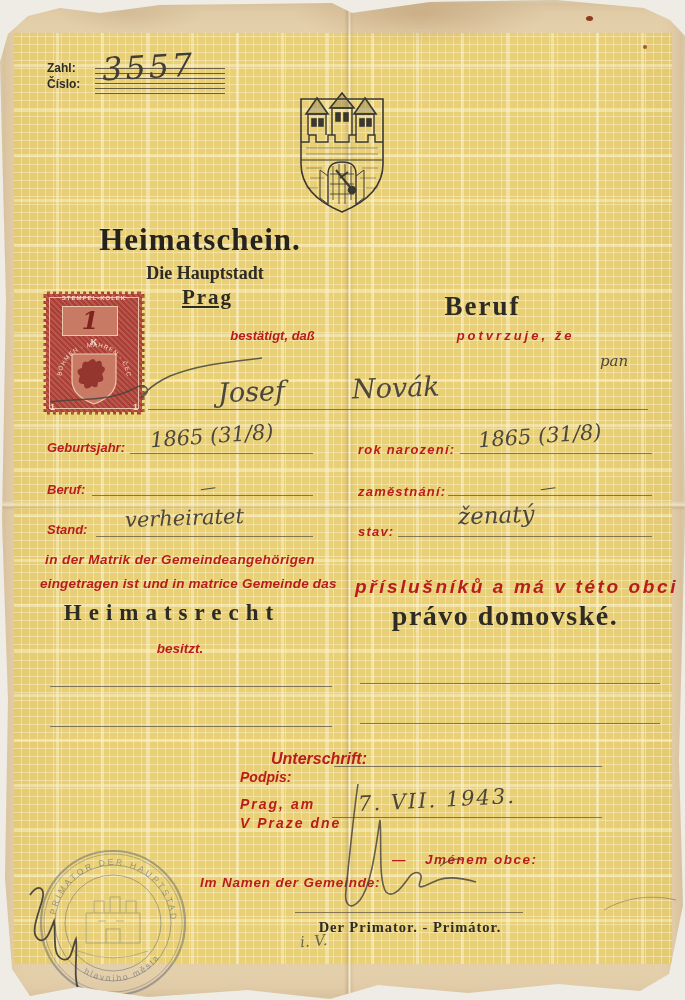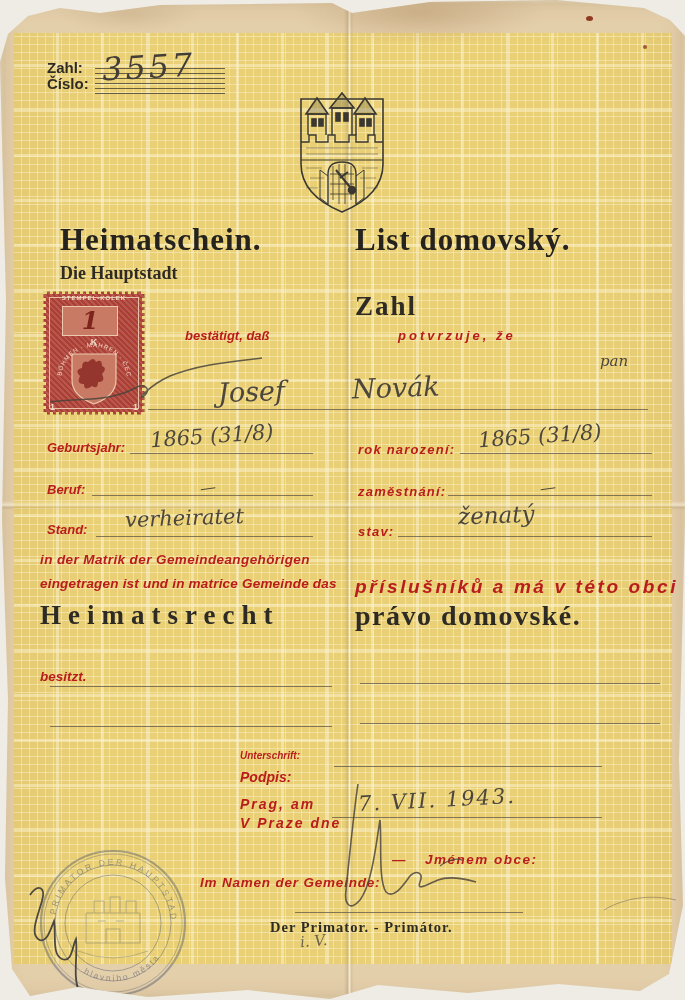--- a/index.html
+++ b/index.html
@@ -24,21 +24,21 @@
   .stain.tl{left:60px;top:-6px;width:140px;height:40px;background:radial-gradient(ellipse, rgba(180,150,110,.30), rgba(180,150,110,0) 70%);filter:blur(2px);}
   .speck{position:absolute;border-radius:50%;background:#8d3a20;}
   .sp1{left:586px;top:16px;width:7px;height:5px;}
   .sp2{left:643px;top:45px;width:4px;height:4px;opacity:.8;}
   .txt{position:absolute;color:#2e2b25;white-space:nowrap;}
   .serifb{font-family:"Liberation Serif",serif;font-weight:bold;}
   .lbl{font-weight:bold;font-style:italic;font-size:13px;color:#b91c1c;}
   .lbl-cs{letter-spacing:1.2px;}
   .rule{position:absolute;height:0;border-bottom:1px solid rgba(95,86,72,.75);}
   .hand{position:absolute;font-family:"DejaVu Serif",serif;font-style:italic;color:#4c463d;white-space:nowrap;}
-  .center{text-align:left;}
+  .center{text-align:center;}
   .stamp{position:absolute;left:44px;top:292px;width:100px;height:122px;background:#b0443b;
     outline:3px dotted #ecd77f;outline-offset:-2px;
     background-image:repeating-linear-gradient(45deg, rgba(255,220,200,.12) 0 2px, rgba(120,30,20,.12) 2px 4px);
     box-shadow:0 0 0 1px rgba(120,40,30,.4);}
   .stamp-inner{position:absolute;inset:5px;border:1px solid #e7c2a8;}
   .stamp-top{position:absolute;top:3px;left:0;right:0;text-align:center;font-size:6px;color:#f3dcc5;letter-spacing:1px;font-weight:bold;}
   .stamp-valbox{position:absolute;left:18px;top:14px;width:54px;height:28px;background:#c97a64;border:1px solid #ecc9ae;text-align:center;}
   .stamp-val{font-family:"DejaVu Serif",serif;font-style:italic;font-weight:bold;font-size:24px;color:#7e241d;line-height:27px;}
   .stamp-cur{position:absolute;left:0;right:0;top:45px;text-align:center;color:#f3dcc5;font-weight:bold;font-size:9px;}
   .stamp-corner{position:absolute;bottom:2px;font-size:9px;color:#f3dcc5;font-weight:bold;}
@@ -50,21 +50,21 @@
 
 <div class="paper">
   <div class="grid-area"></div>
   <div class="fold-v"></div>
   <div class="fold-h"></div>
   <div class="stain tc"></div>
   <div class="stain tl"></div>
   <div class="speck sp1"></div>
   <div class="speck sp2"></div>
 
-  <div class="txt" style="left:47px;top:60px;font-weight:bold;font-size:15px;line-height:16px;">
+  <div class="txt" style="left:47px;top:60px;font-weight:bold;font-size:12px;line-height:16px;">
     <div>Zahl:</div>
     <div>Číslo:</div>
   </div>
   <div style="position:absolute;left:95px;top:64px;width:130px;height:30px;
        background:repeating-linear-gradient(180deg, transparent 0 4px, rgba(60,54,46,.75) 4px 5px);"></div>
   <div class="hand" style="left:102px;top:48px;font-size:32px;letter-spacing:3px;transform:rotate(-3deg);color:#423d36;">3557</div>
 
   <svg class="arms" width="100" height="124" viewBox="0 0 100 124">
     <g fill="none" stroke="#3b3831" stroke-width="1.6">
       <path d="M9,7 H91 V72 Q91 103 50 120 Q9 103 9 72 Z"></path>
@@ -94,24 +94,23 @@
       <path d="M36,112 L28,106 V78 L36,84 M64,112 L72,106 V78 L64,84" stroke-width="1"></path>
 
       <path d="M62,100 L44,78 M48,86 l8,-6" stroke-width="2"></path>
       <circle cx="60" cy="98" r="3.5" fill="#3b3831"></circle>
 
       <path d="M14,76 h16 M18,86 h14 M14,96 h12 M70,76 h16 M68,86 h16 M74,96 h12" stroke-width="0.6" opacity="0.7"></path>
     </g>
   </svg>
 
   <div class="txt serifb center" style="left:60px;width:280px;top:222px;font-size:31px;letter-spacing:1px;color:#26231e;">Heimatschein.</div>
-  <div class="txt serifb center" style="left:355px;width:300px;top:222px;font-size:31px;letter-spacing:1px;color:#26231e;">List domovský.</div>
   <div class="txt serifb center" style="left:60px;width:290px;top:263px;font-size:18px;">Die Hauptstadt</div>
-  <div class="txt serifb center" style="left:60px;width:295px;top:291px;font-size:26px;letter-spacing:2px;">Prag</div>
-  <div class="txt serifb center" style="left:355px;width:255px;top:291px;font-size:27px;letter-spacing:2px;">Zahl</div>
+  <div class="txt serifb center" style="left:60px;width:295px;top:285px;font-size:21px;letter-spacing:2px;text-decoration:underline;">Prag</div>
+  <div class="txt serifb center" style="left:355px;width:255px;top:291px;font-size:27px;letter-spacing:2px;">Beruf</div>
   <div class="txt lbl center" style="left:185px;width:175px;top:328px;">bestätigt, daß</div>
   <div class="txt lbl lbl-cs center" style="left:365px;width:235px;top:328px;letter-spacing:3px;padding-left:33px;">potvrzuje, že</div>
 
   <div class="stamp">
     <div class="stamp-inner"></div>
     <div class="stamp-top">STEMPEL-KOLEK</div>
     <div class="stamp-valbox">
       <div class="stamp-val">1</div>
     </div>
     <div class="stamp-cur">K</div>
@@ -152,31 +151,31 @@
 
   <div class="txt lbl" style="left:47px;top:522px;">Stand:</div>
   <div class="rule" style="left:96px;top:536px;width:217px;"></div>
   <div class="hand" style="left:125px;top:506px;font-size:21px;transform:rotate(-2deg);">verheiratet</div>
   <div class="txt lbl lbl-cs" style="left:358px;top:524px;">stav:</div>
   <div class="rule" style="left:398px;top:536px;width:254px;"></div>
   <div class="hand" style="left:458px;top:502px;font-size:23px;transform:rotate(-2deg);">ženatý</div>
 
   <div class="txt lbl center" style="left:40px;width:280px;top:552px;font-size:13.5px;letter-spacing:0.4px;">in der Matrik der Gemeindeangehörigen</div>
   <div class="txt lbl center" style="left:40px;width:280px;top:576px;font-size:13.5px;letter-spacing:0.2px;">eingetragen ist und in matrice Gemeinde das</div>
-  <div class="txt serifb center" style="left:40px;width:280px;top:600px;font-size:27px;letter-spacing:7px;">Heimatsrecht</div>
-  <div class="txt lbl center" style="left:40px;width:280px;top:641px;font-size:13.5px;margin-top:28px;">besitzt.</div>
+  <div class="txt serifb center" style="left:32px;width:280px;top:600px;font-size:23px;letter-spacing:7px;">Heimatsrecht</div>
+  <div class="txt lbl center" style="left:40px;width:280px;top:641px;font-size:13.5px;">besitzt.</div>
   <div class="txt lbl center" style="left:355px;width:300px;top:576px;font-size:19px;letter-spacing:2.6px;">příslušníků a má v této obci</div>
   <div class="txt serifb center" style="left:355px;width:300px;top:600px;font-size:28px;letter-spacing:1.5px;">právo domovské.</div>
 
   <div class="rule" style="left:50px;top:686px;width:282px;"></div>
   <div class="rule" style="left:360px;top:683px;width:300px;"></div>
   <div class="rule" style="left:50px;top:726px;width:282px;"></div>
   <div class="rule" style="left:360px;top:723px;width:300px;"></div>
 
-  <div class="txt lbl" style="left:240px;top:750px;font-size:10px;">Unterschrift:</div>
+  <div class="txt lbl" style="left:240px;top:750px;font-size:16px;padding-left:31px;">Unterschrift:</div>
   <div class="txt lbl" style="left:240px;top:769px;font-size:14px;">Podpis:</div>
   <div class="rule" style="left:334px;top:766px;width:268px;"></div>
 
   <div class="txt lbl lbl-cs" style="left:240px;top:796px;font-size:14px;letter-spacing:2px;">Prag, am</div>
   <div class="txt lbl lbl-cs" style="left:240px;top:815px;font-size:14px;letter-spacing:2px;">V Praze dne</div>
   <div class="rule" style="left:332px;top:817px;width:270px;"></div>
   <div class="hand" style="left:358px;top:788px;font-size:21px;letter-spacing:2px;transform:rotate(-3deg);">7. VII. 1943.</div>
 
   <div class="txt lbl" style="left:200px;top:852px;font-size:13.5px;letter-spacing:0.8px;margin-top:23px;">Im Namen der Gemeinde:</div>
   <div class="txt lbl" style="left:392px;top:852px;font-size:13.5px;">—</div>

